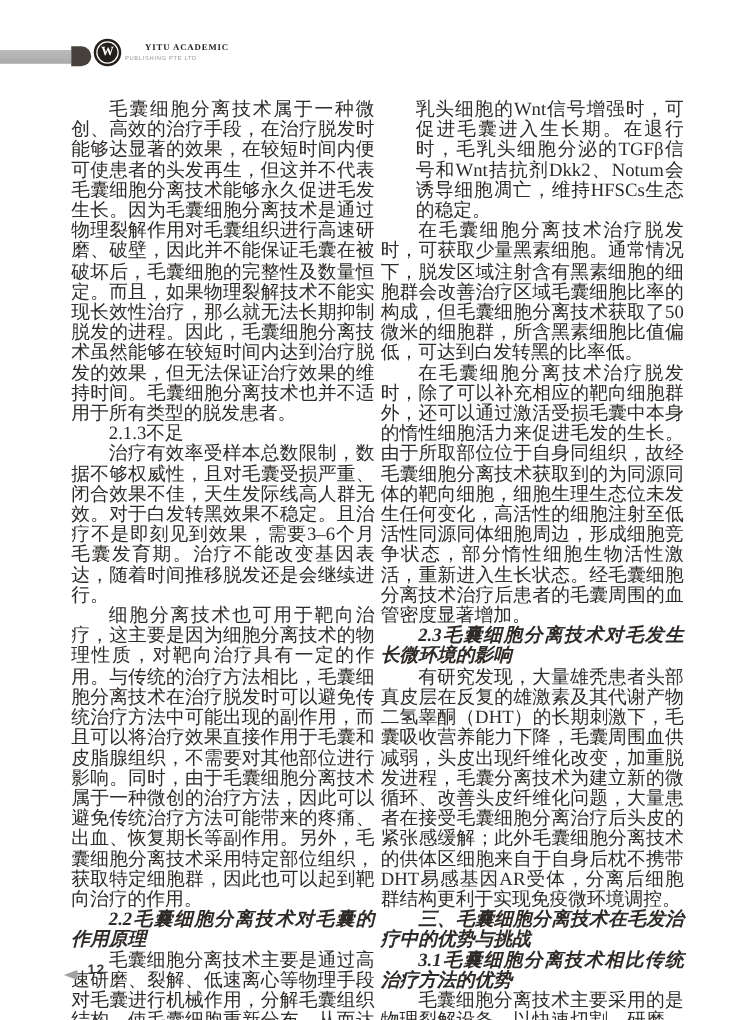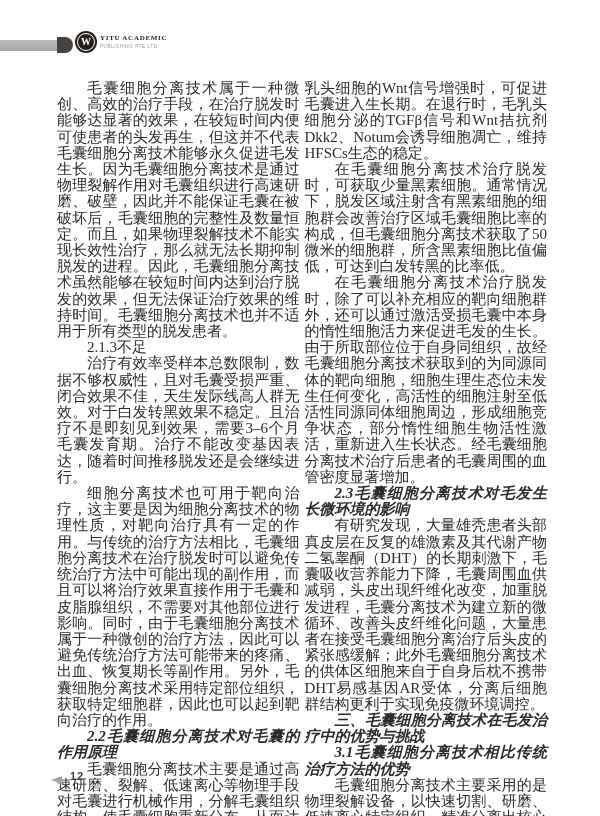--- a/index.html
+++ b/index.html
@@ -39,41 +39,42 @@
     color:#ffffff;
     font-size:10px; font-weight:bold;
     font-family:"Liberation Serif",serif;
     line-height:1;
   }
   .publisher-text { position:absolute; left:100px; top:34px; }
   .publisher-name {
     font-size:7px; font-weight:bold; color:#221e1b;
     letter-spacing:0.7px; font-family:"Liberation Serif",serif;
     white-space:nowrap;
+    margin-left:16px;
   }
   .publisher-subtitle {
     font-size:4.6px; color:#9a9a9a; letter-spacing:0.55px;
     margin-top:1.5px; white-space:nowrap;
     font-family:"Liberation Sans",sans-serif;
   }
 
   
   .content {
     position:absolute; left:57px; top:80px;
     width:490px;
     display:flex; gap:5px;
   }
   .col {
     width:242.5px;
     font-size:15px;
     line-height:16.2px;
     text-align:justify;
   }
   .col p { margin:0; text-indent:2em; }
-  .col p.para-flush { text-indent:0; }
+  .col p.para-flush { text-indent:0;margin-left:28px; }
   .col p.heading { text-indent:2em; }
   .col p.heading-bold { text-indent:2em; font-weight:bold;font-style:italic; }
 
   
   .footer-arrow {
     position:absolute; left:51px; top:776px;
     width:0; height:0;
     border-top:4px solid transparent;
     border-bottom:4px solid transparent;
     border-right:11px solid #a2a2a2;

